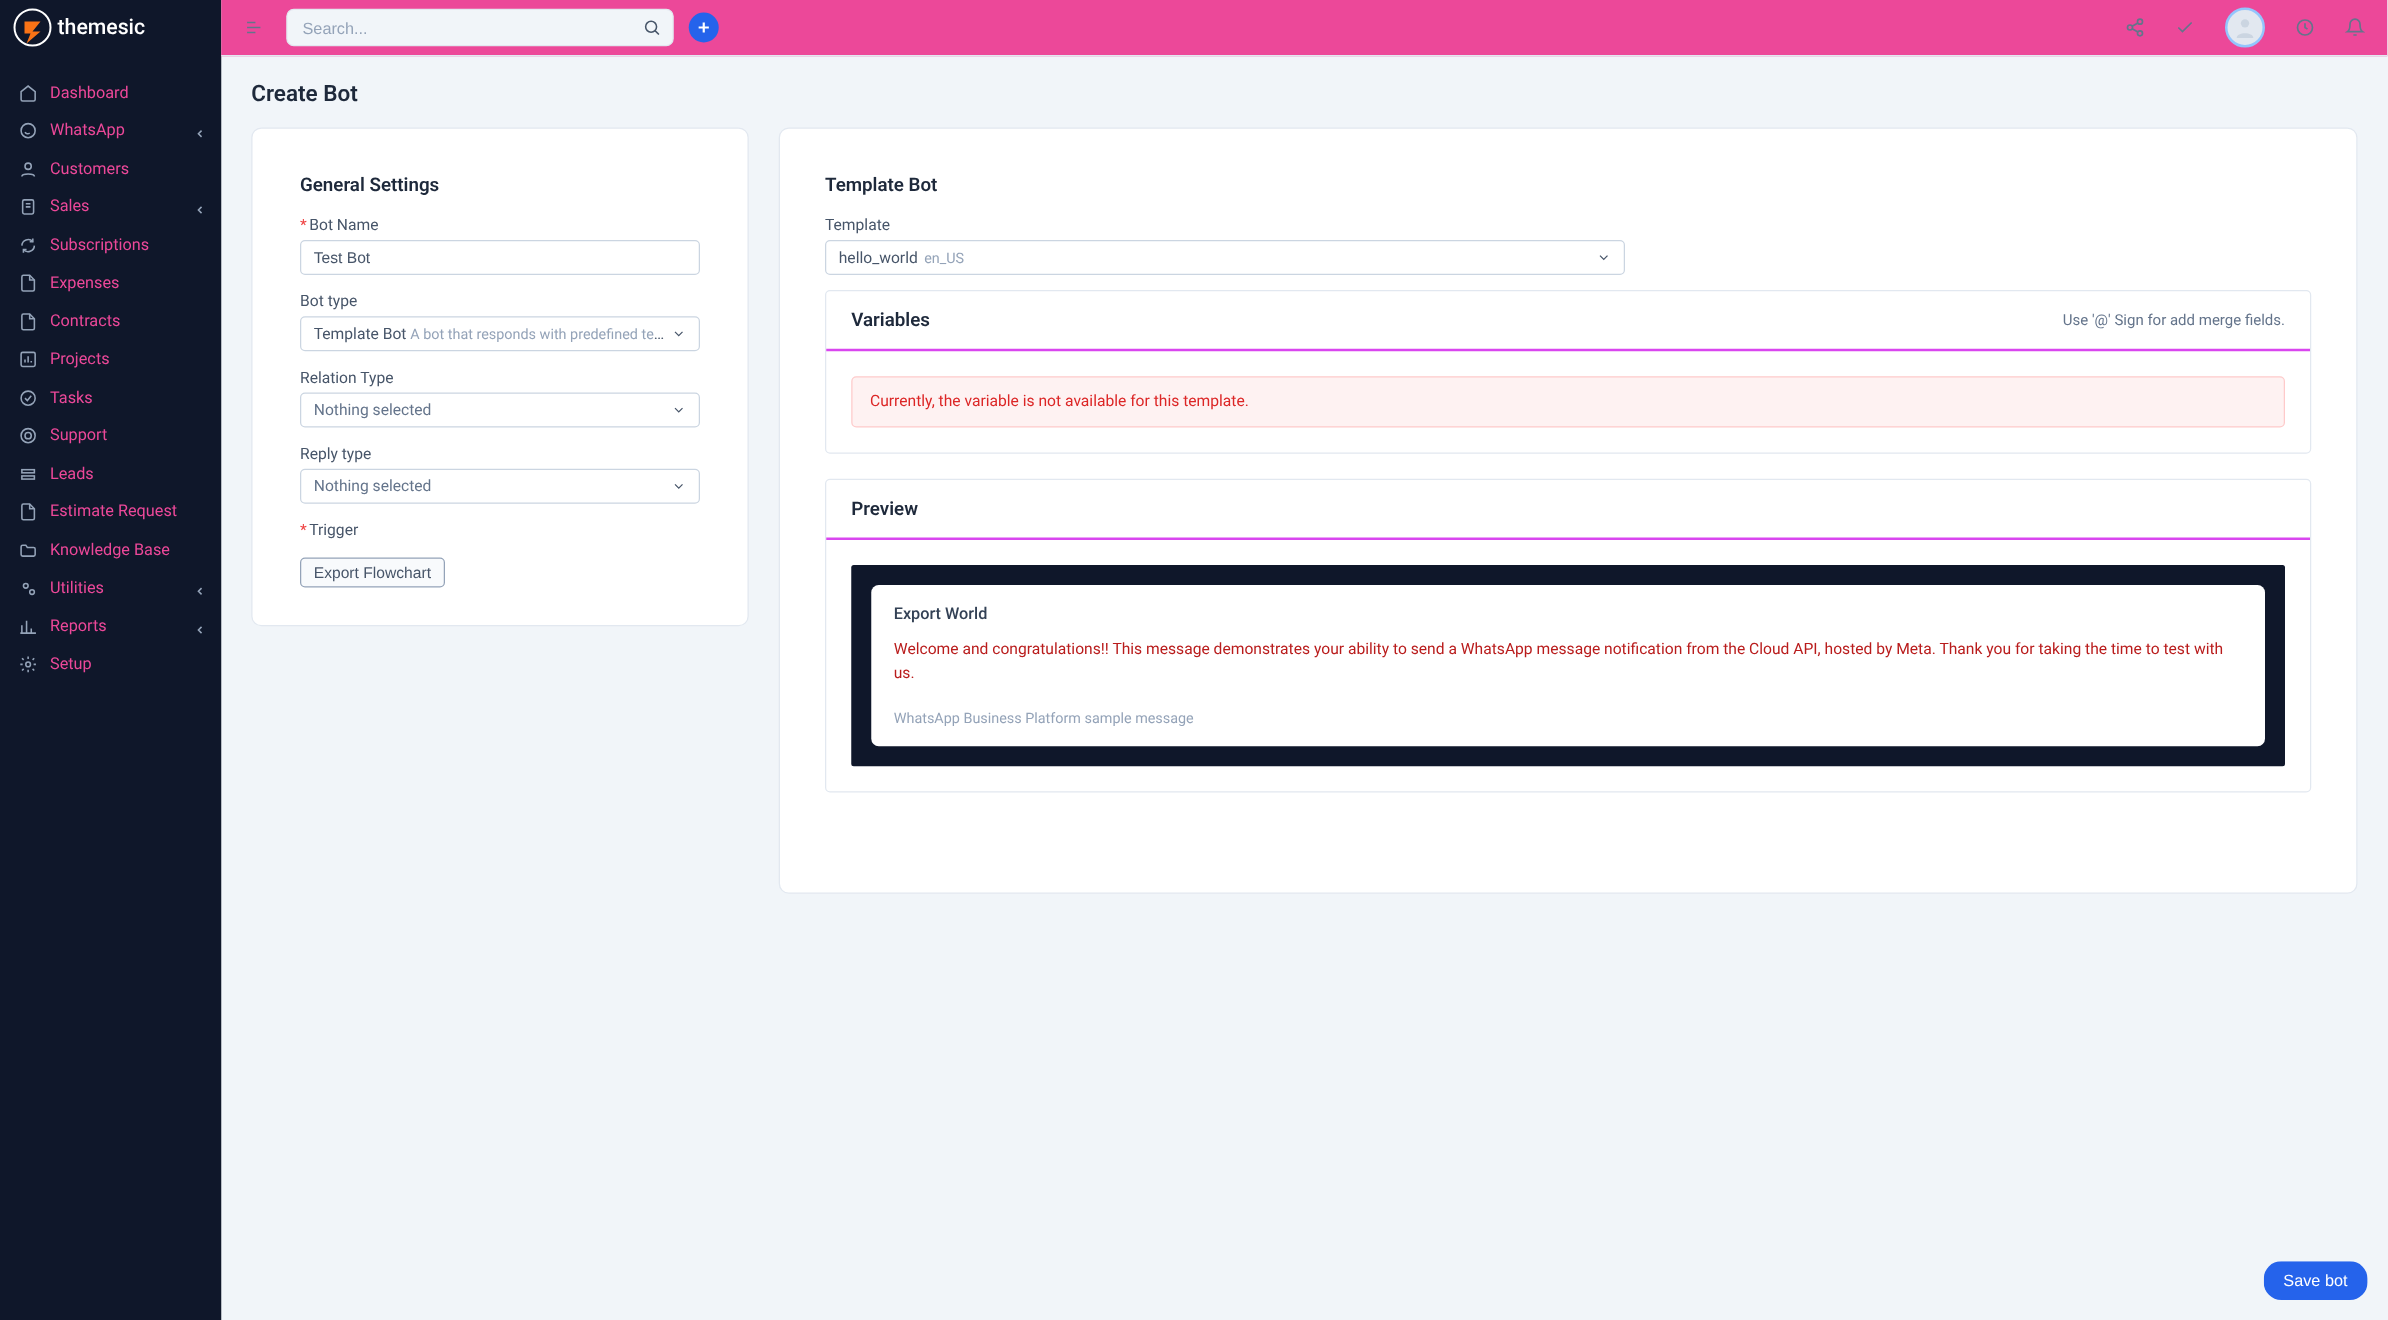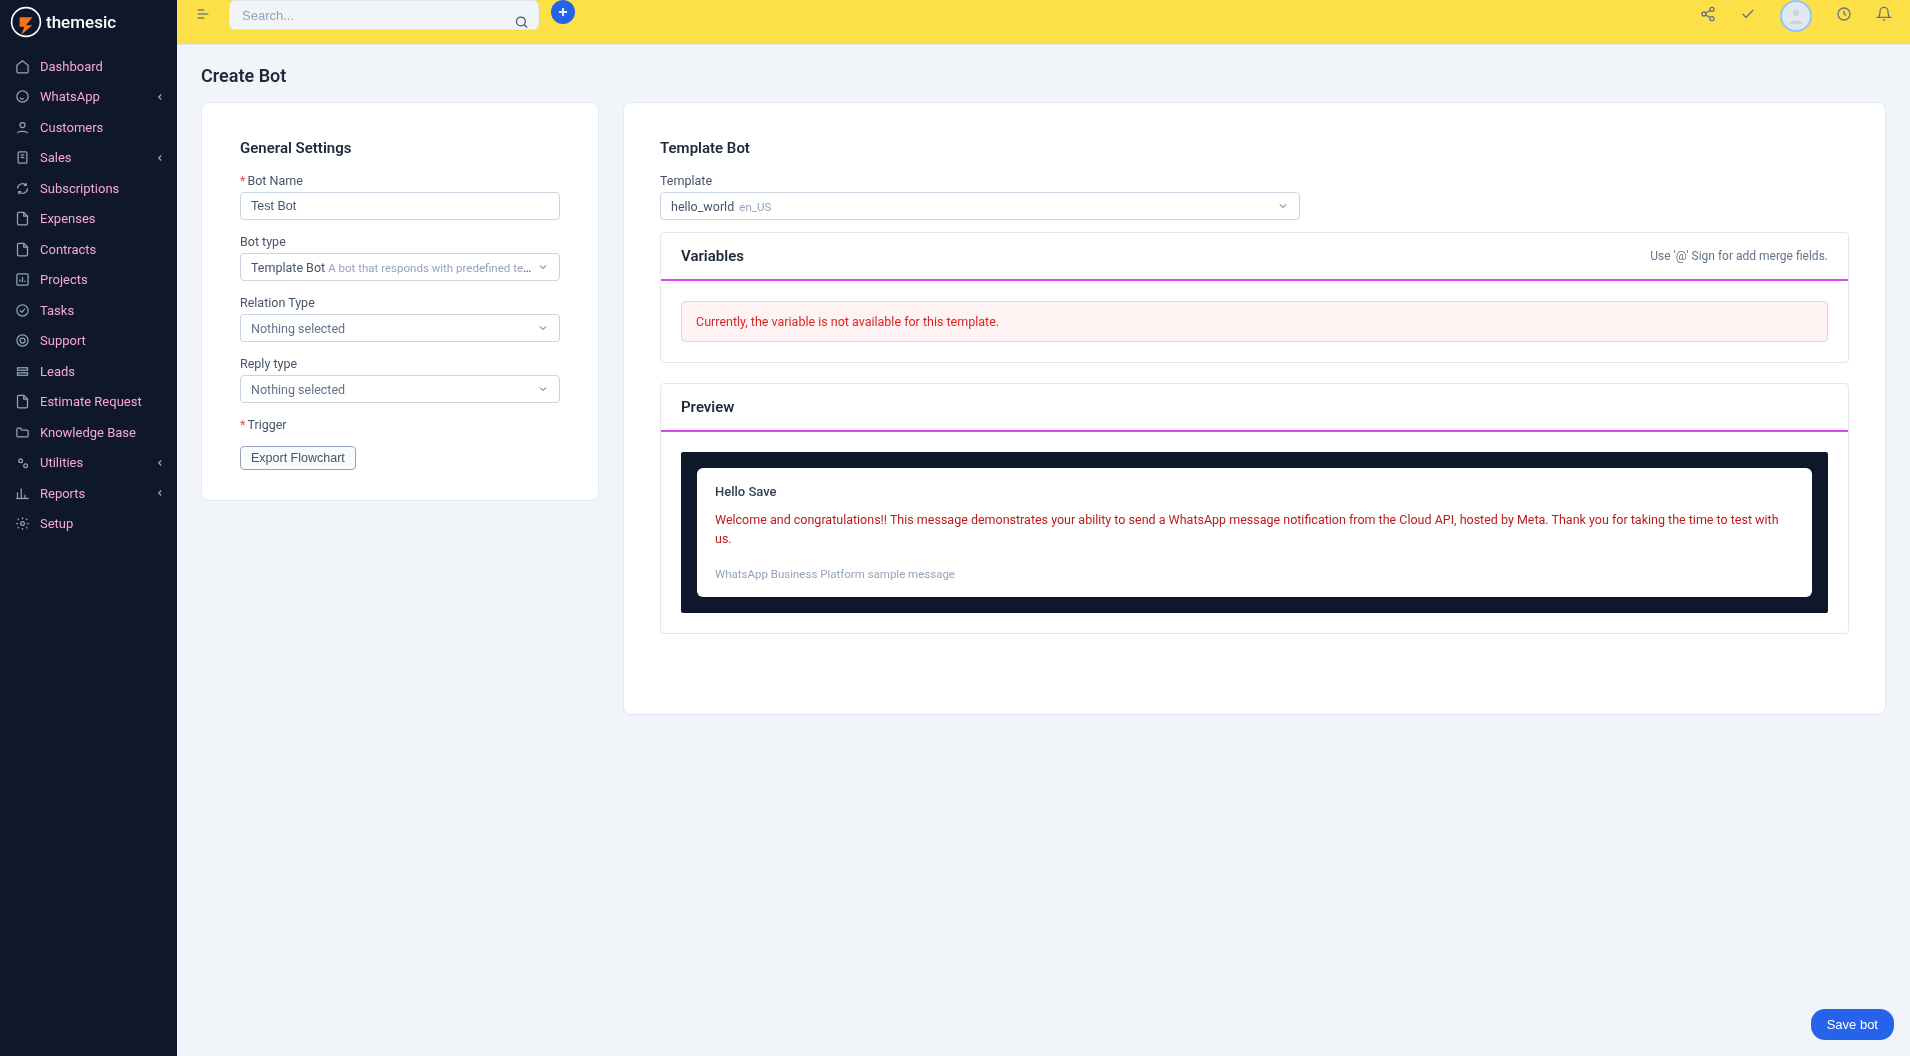--- a/index.html
+++ b/index.html
@@ -5,28 +5,28 @@
 * { box-sizing: border-box; margin: 0; padding: 0; }
 body { font-family: -apple-system, BlinkMacSystemFont, "Segoe UI", Roboto, Helvetica, Arial, sans-serif; font-size: 13px; color: #475569; background: #f1f5f9; }
 .app { display: flex; min-height: 100vh; border-radius: 12px; }
 
 
 .sidebar { width: 177px; background: #0f172a; color: #e2e8f0; flex-shrink: 0; }
 .logo { display: flex; align-items: center; padding: 4px 10px 6px 10px; height: 45px; }
 .logo-icon { width: 32px; height: 32px; margin-right: 4px; }
 .logo-text { font-size: 17px; color: #fff; font-weight: 500; }
 .nav-list { list-style: none; padding-top: 6px; }
-.nav-item { display: flex; align-items: center; padding: 0 14px; height: 30.5px; cursor: pointer; font-size: 13px; color: #f9a8d4; position: relative; }
+.nav-item { display: flex; align-items: flex-end; padding: 0 14px; height: 30.5px; cursor: pointer; font-size: 13px; color: #ec4899; position: relative; }
 .nav-icon { width: 16px; display: inline-flex; justify-content: center; margin-right: 10px; }
 .nav-icon svg { stroke: #94a3b8; }
 .nav-chev { position: absolute; right: 12px; }
 
 
 .main { flex: 1; display: flex; flex-direction: column; min-width: 0; }
-.topbar { height: 45px; background: #fde047; border-bottom: 1px solid #e2e8f0; display: flex; padding: 0 12px; gap: 12px; }
+.topbar { height: 45px; background: #ec4899; border-bottom: 1px solid #e2e8f0; display: flex; align-items: center; padding: 0 12px; gap: 12px; }
 .search-wrap { position: relative; width: 310px; }
 .search-input { width: 100%; height: 30px; background: #f1f5f9; border: 1px solid #e2e8f0; border-radius: 6px; padding: 0 34px 0 12px; font-size: 13px; color: #475569; outline: none; }
 .search-input::placeholder { color: #94a3b8; }
 .search-icon { position: absolute; right: 10px; top: 50%; transform: translateY(-50%); }
 .plus-btn { width: 24px; height: 24px; border-radius: 50%; background: #2563eb; display: flex; align-items: center; justify-content: center; cursor: pointer; }
 .topbar-spacer { flex: 1; }
 .topbar-icon { width: 28px; height: 28px; display: flex; align-items: center; justify-content: center; cursor: pointer; color: #64748b; }
 .avatar { width: 32px; height: 32px; border-radius: 50%; border: 2px solid #93c5fd; background: #e2e8f0; display: flex; align-items: center; justify-content: center; cursor: pointer; margin: 0 6px; }
 
 
@@ -385,21 +385,21 @@
             </div>
           </div>
 
           <div class="sub-card">
             <div class="sub-card-header">
               <span class="sub-card-title">Preview</span>
             </div>
             <div class="sub-card-body">
               <div class="preview-box">
                 <div class="preview-msg">
-                  <div class="preview-header">Hello Save</div>
+                  <div class="preview-header">Export World</div>
                   <div class="preview-body">Welcome and congratulations!! This message demonstrates your ability to send a WhatsApp message notification from the Cloud API, hosted by Meta. Thank you for taking the time to test with us.</div>
                   <div class="preview-footer">WhatsApp Business Platform sample message</div>
                 </div>
               </div>
             </div>
           </div>
         </div>
       </div>
     </div>
   </div>

